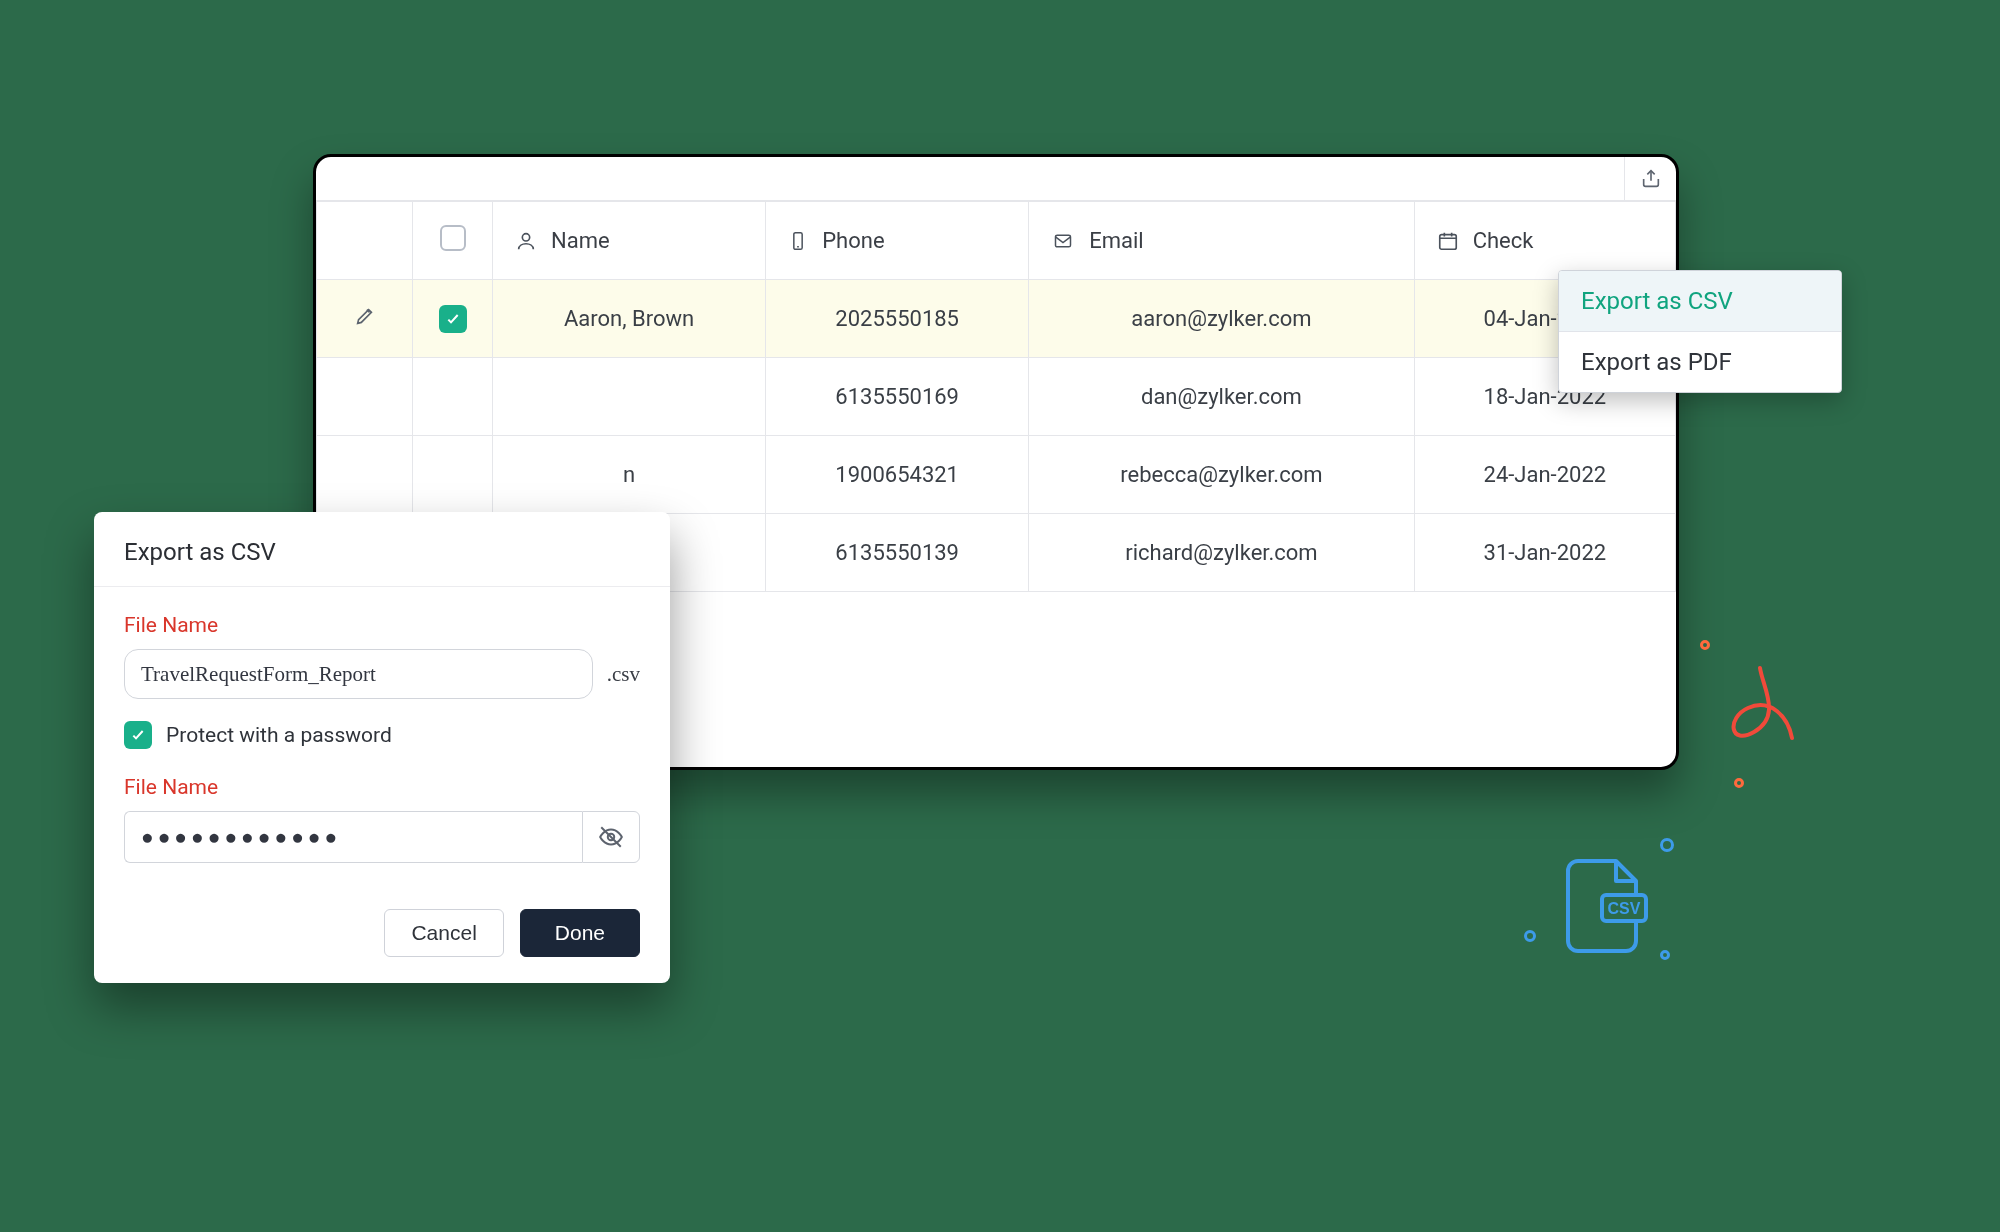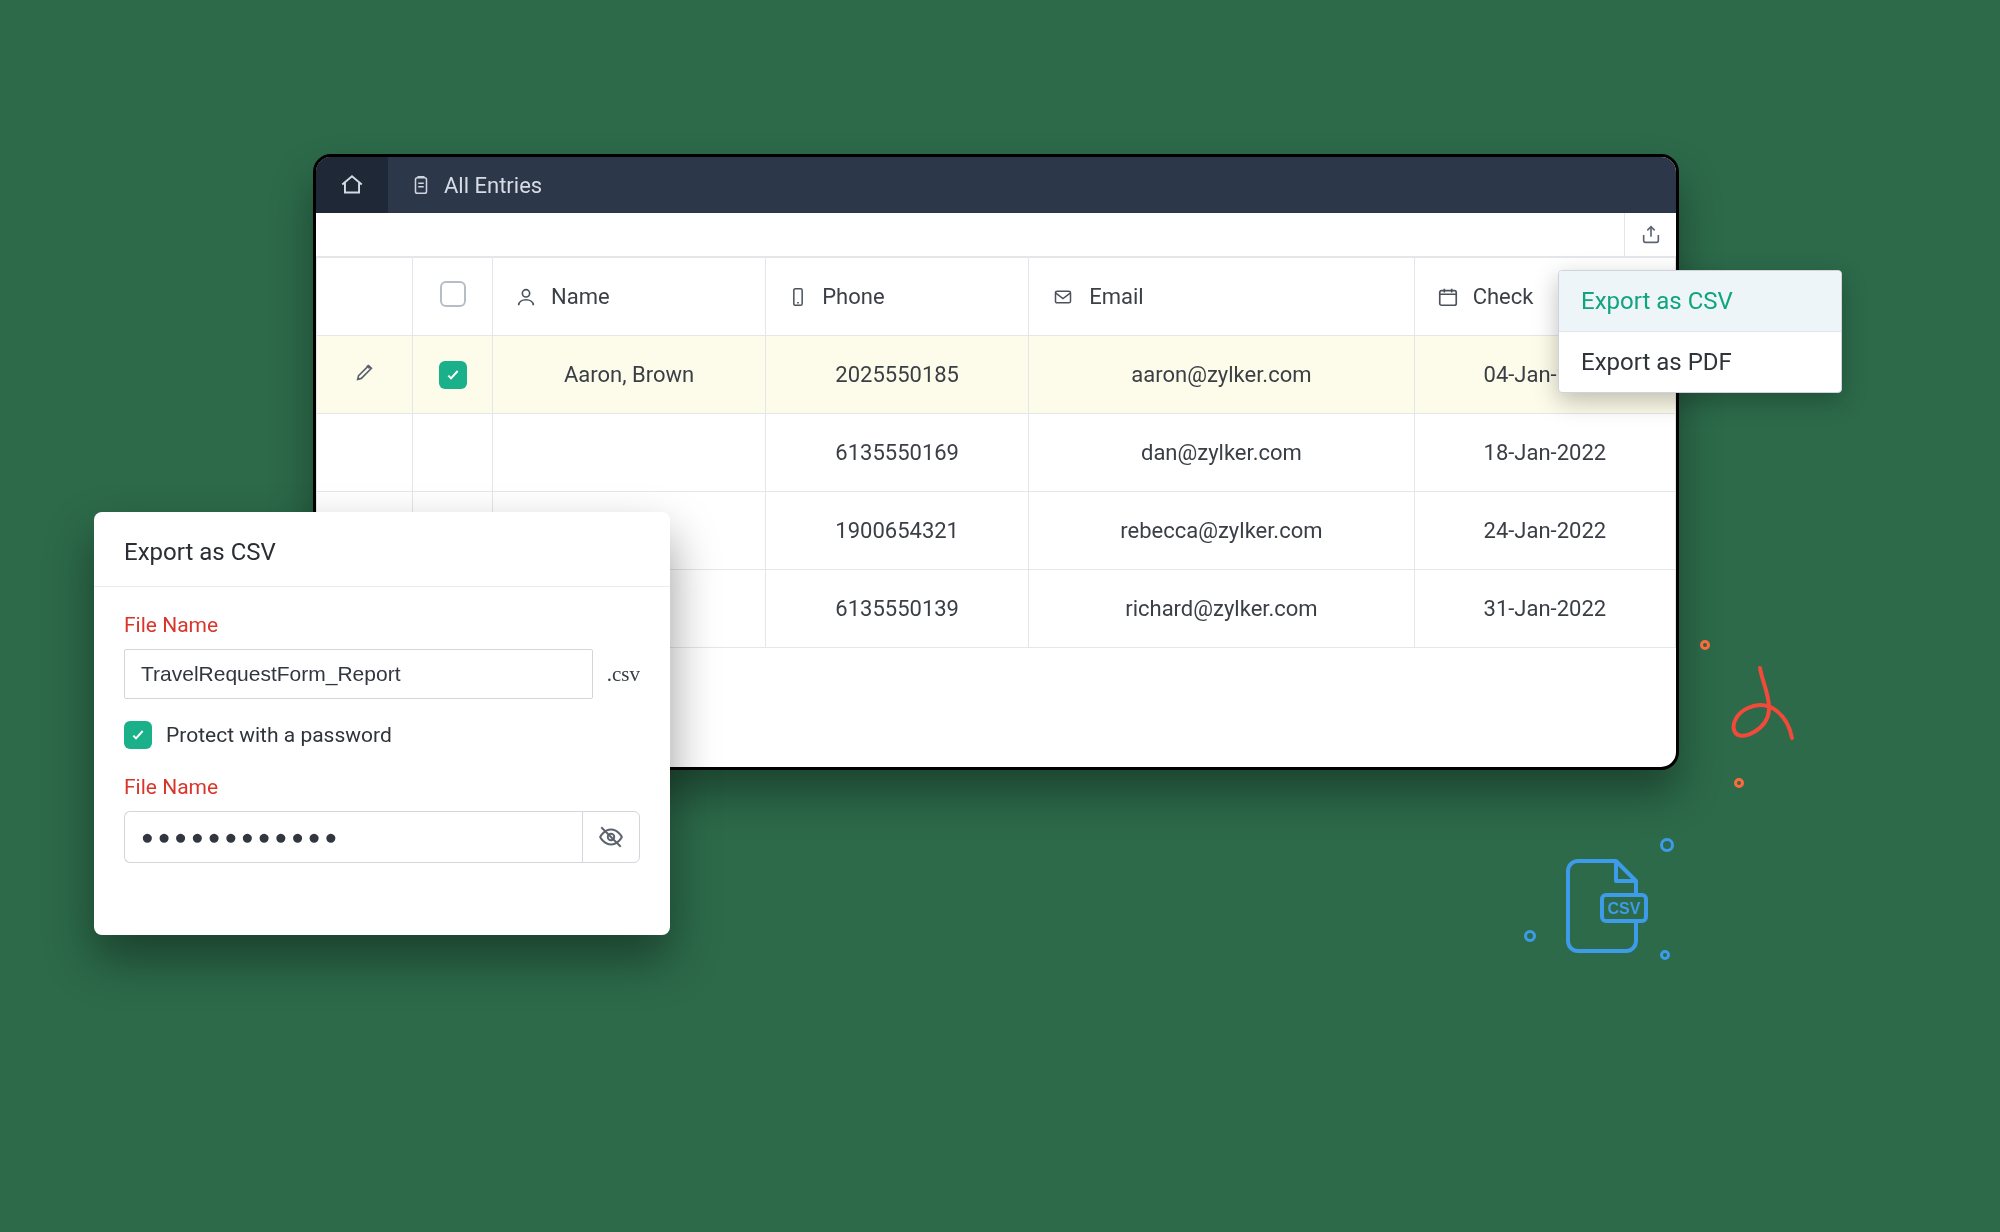--- a/index.html
+++ b/index.html
@@ -120,22 +120,22 @@
   }
   .modal h2 {
     font-size:24px; font-weight:400; color:#2b2e34;
     padding: 26px 30px 20px;
     border-bottom:1px solid #ececef;
   }
   .modal .body { padding: 26px 30px 16px 30px; }
   .modal .lbl { color:#d9362b; font-size:21px; margin-bottom:12px; }
   .file-row { display:flex; align-items:center; gap:14px; margin-bottom:22px; }
   .file-row input {
-    flex:1; height:50px; border:1px solid #d2d5db; border-radius:2px;
-    padding:0 16px; font-size:21px; color:#323640;
+    flex:1; height:50px; border:1px solid #d2d5db; border-radius:14px;
+    padding:0 16px; font-size:21px; color:#323640;font-family:Liberation Serif, serif;
   }
   .ext { font-size:21px; color:#3a3e46;font-family:Liberation Serif, serif; }
   .protect-row { display:flex; align-items:center; gap:14px; font-size:21px; color:#2f333a; margin-bottom:26px; }
   .pass-row { display:flex; align-items:stretch; margin-bottom:30px; }
   .pass-row input {
     flex:1; height:52px; border:1px solid #d2d5db; border-right:none;
     border-radius:6px 0 0 6px; padding:0 16px; font-size:21px; color:#323640; letter-spacing:4px;
   }
   .pass-row .eye {
     width:58px; border:1px solid #d2d5db; border-radius:0 6px 6px 0;
@@ -153,40 +153,20 @@
   .deco { position:absolute; }
   .dot { border-radius:50%; border:3px solid; position:absolute; }
   .dot.orange { border-color:#ff6a3d; }
   .dot.blue   { border-color:#3d9be9; }
 </style>
 </head>
 <body>
 
 <div class="window">
 
-  <div class="titlebar">
-    <div class="home">
-      <span class="icon">
-        <svg width="26" height="26" viewBox="0 0 24 24" fill="none" stroke="#d5d9e2" stroke-width="1.8">
-          <path d="M3 11.5 12 4l9 7.5"></path>
-            <path d="M5.5 10v9h13v-9"></path>
-        </svg>
-      </span>
-    </div>
-    <div class="tab">
-      <span class="icon">
-        <svg width="22" height="22" viewBox="0 0 24 24" fill="none" stroke="#cfd4de" stroke-width="1.7">
-          <rect x="6" y="4" width="12" height="17" rx="2"></rect>
-            <path d="M9 4V3h6v1"></path>
-            <path d="M9 10h6M9 14h6"></path>
-        </svg>
-      </span>
-      <span>All Entries</span>
-    </div>
-  </div>
 
   <div class="toolbar">
     <div class="share">
       <span class="icon">
         <svg width="22" height="22" viewBox="0 0 24 24" fill="none" stroke="#5e6570" stroke-width="1.8">
           <path d="M4 12v6a2 2 0 0 0 2 2h12a2 2 0 0 0 2-2v-6"></path>
             <path d="M12 3v11"></path>
             <path d="M8 7l4-4 4 4"></path>
         </svg>
       </span>
@@ -320,20 +300,24 @@
         <span class="icon">
           <svg width="26" height="26" viewBox="0 0 24 24" fill="none" stroke="#5d636e" stroke-width="1.8">
             <path d="M2 12s3.5-7 10-7 10 7 10 7-3.5 7-10 7S2 12 2 12z"></path>
               <circle cx="12" cy="12" r="3"></circle>
               <path d="M3 3l18 18"></path>
           </svg>
         </span>
       </div>
     </div>
   </div>
+  <div class="actions">
+    <button class="btn">Cancel</button>
+    <button class="btn primary">Done</button>
+  </div>
 </div>
 
 <span class="deco" style="left:1725px; top:662px;">
   <svg width="70" height="90" viewBox="0 0 70 90" fill="none" stroke="#f14a3a" stroke-width="4" stroke-linecap="round" stroke-linejoin="round">
     <path d="M35 6c3 20 22 48-6 64-24 14-28-14-6-24 22-10 40 8 44 30"></path>
   </svg>
 </span>
 <span class="dot orange deco" style="left:1700px; top:640px; width:10px; height:10px;"></span>
 <span class="dot orange deco" style="left:1734px; top:778px; width:10px; height:10px;"></span>
 

